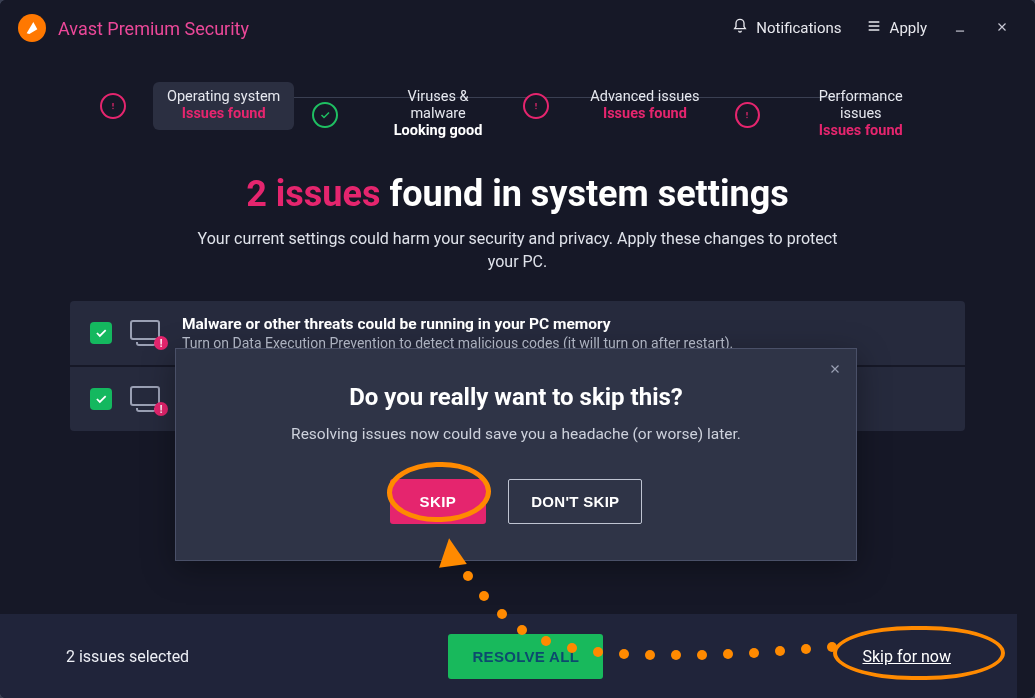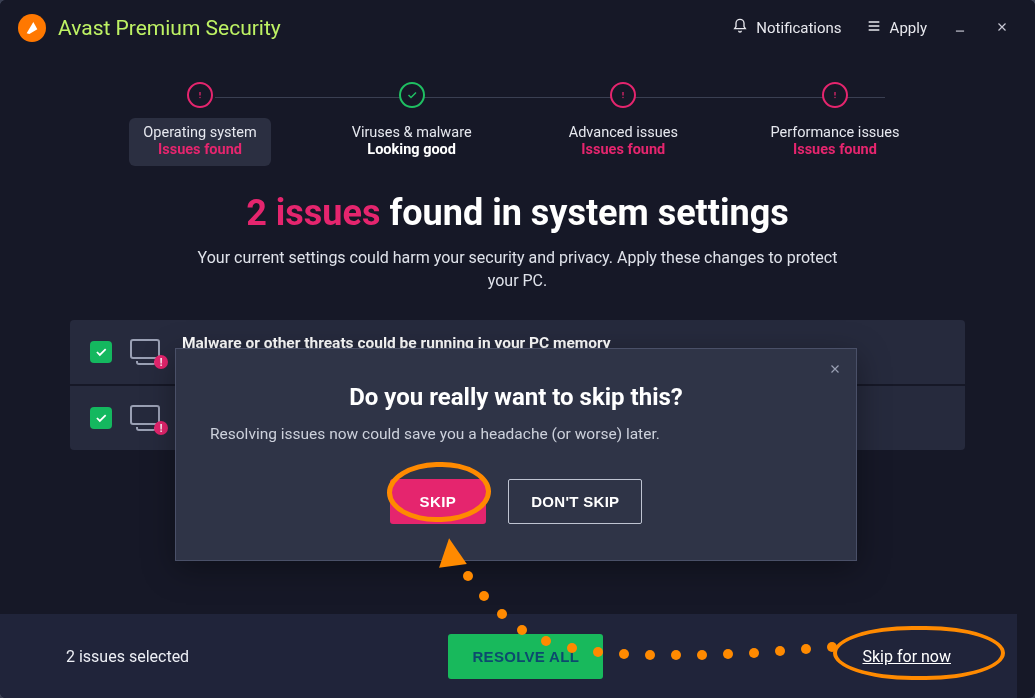--- a/index.html
+++ b/index.html
@@ -18,36 +18,36 @@
     display: flex; align-items: center;
     padding: 0 18px;
     gap: 12px;
     background: #161827;
   }
   .logo-circle {
     width: 28px; height: 28px; border-radius: 50%;
     background: #ff7800;
     display:flex;align-items:center;justify-content:center;
   }
-  .app-title { font-size: 21px; font-weight: 400; color:#bef264; }
+  .app-title { font-size: 18px; font-weight: 400; color:#ec4899; }
   .titlebar-spacer { flex:1; }
   .tb-item { display:flex; align-items:center; gap:8px; color:#e8e8ee; font-size:15px; cursor:pointer; padding:4px 6px;}
   .tb-win { width:30px; text-align:center; font-size:16px; color:#c8c8d4; cursor:pointer;}
   
   .steps {
     display:flex; align-items:flex-start; justify-content:space-between;
     padding: 26px 100px 0 100px;
     position:relative;
   }
   .steps-line {
     position:absolute; top: 41px; left: 215px; right: 150px;
     height:1px; background:#3a3f52;
   }
   .step {
-    display:flex; flex-direction:column; align-items:center; gap:10px;
+    display:flex; flex-direction:row; align-items:center; gap:27px;
     width: 200px;
     z-index:1;
   }
   .step-circle {
     width:26px;height:26px;border-radius:50%;
     display:flex;align-items:center;justify-content:center;
     background:#161827;
     border:2px solid #e5256e;
   }
   .step-circle.good { border-color:#1fbf62;}
@@ -99,21 +99,21 @@
   }
   .skip-link { color:#fff; font-size:16px; text-decoration:underline; cursor:pointer;}
   
   .modal {
     position:absolute; left:175px; top:348px; width:682px;
     background:#2f3447; border:1px solid #4a5068; padding:34px 34px 36px;
     box-shadow:0 8px 30px rgba(0,0,0,.35);
   }
   .modal-close { position:absolute; top:12px; right:14px; color:#9aa0b4; font-size:16px; cursor:pointer;}
   .modal h2 { text-align:center; font-size:24px; font-weight:700;}
-  .modal p  { color:#cdd1dc; font-size:15.5px; margin-top:14px;}
+  .modal p  { text-align:center; color:#cdd1dc; font-size:15.5px; margin-top:14px;}
   .modal-actions { display:flex; justify-content:center; gap:22px; margin-top:36px;}
   .btn-skip {
     background:#e5256e; color:#fff; font-weight:700; font-size:15px; letter-spacing:.4px;
     padding:14px 30px; border:none; border-radius:3px; cursor:pointer;
   }
   .btn-dont {
     background:transparent; color:#fff; font-weight:700; font-size:15px; letter-spacing:.3px;
     padding:1px 22px; border:1.5px solid #bfc4d2; border-radius:2px; cursor:pointer;
   }
   

